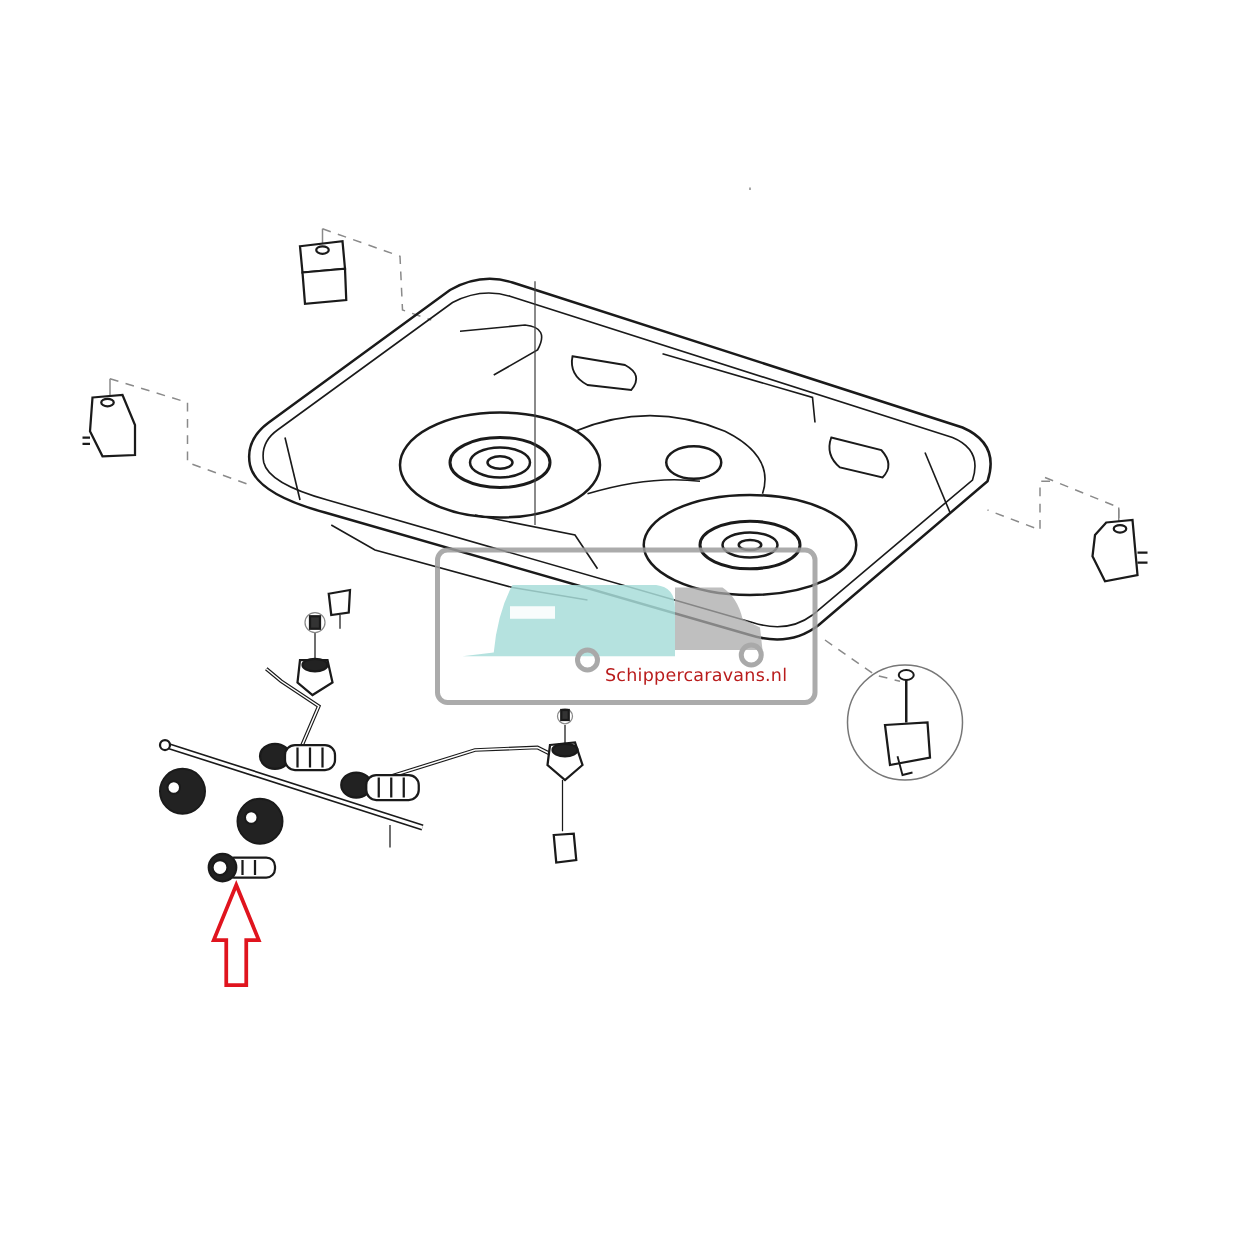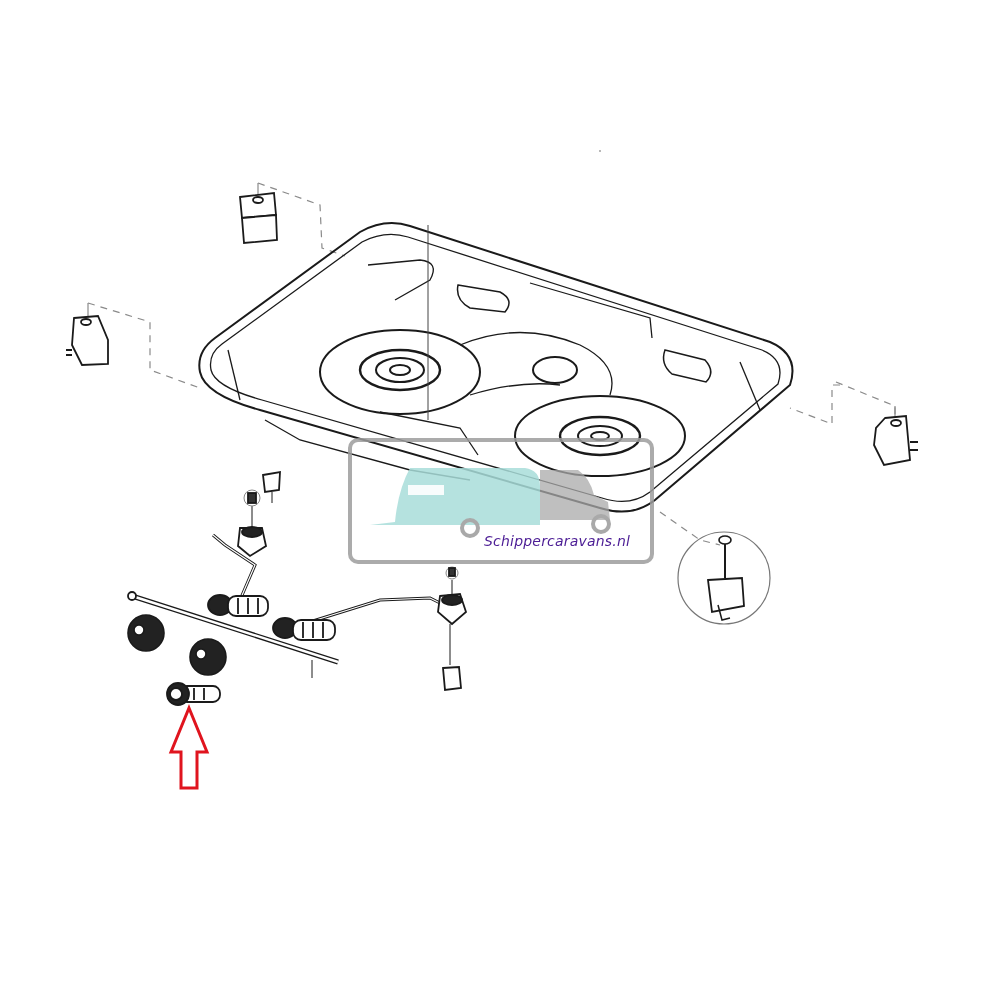--- a/index.html
+++ b/index.html
@@ -1,18 +1,18 @@
 <!DOCTYPE html>
 <html><head>
 <meta charset="utf-8">
 <style>
   html, body { margin: 0; padding: 0; background: #ffffff; }
   body { width: 1000px; height: 1000px; position: relative; overflow: hidden; font-family: "DejaVu Sans", sans-serif; }
   #canvas { position: absolute; left: 0; top: 0; width: 1000px; height: 1000px; }
-  .wm-text { position: absolute; left: 484px; top: 533px; font-family: "DejaVu Sans", sans-serif; font-size: 14px; color: #4c1d95; letter-spacing: 0.2px; font-style: italic; }
+  .wm-text { position: absolute; left: 484px; top: 533px; font-family: "DejaVu Sans", sans-serif; font-size: 14px; color: #b91c1c; letter-spacing: 0.2px; }
 </style>
 </head>
 <body>
 
 <svg id="canvas" viewBox="0 0 1000 1000" xmlns="http://www.w3.org/2000/svg">
 
   <g fill="none" stroke="#8a8a8a" stroke-width="1.2" stroke-dasharray="7,6">
     <path d="M258 183 L320 205 L322 248 L345 256"></path>
     <path d="M88 303 L150 322 L150 370 L200 388"></path>
     <path d="M840 385 L832 385 L832 424 L790 408"></path>

